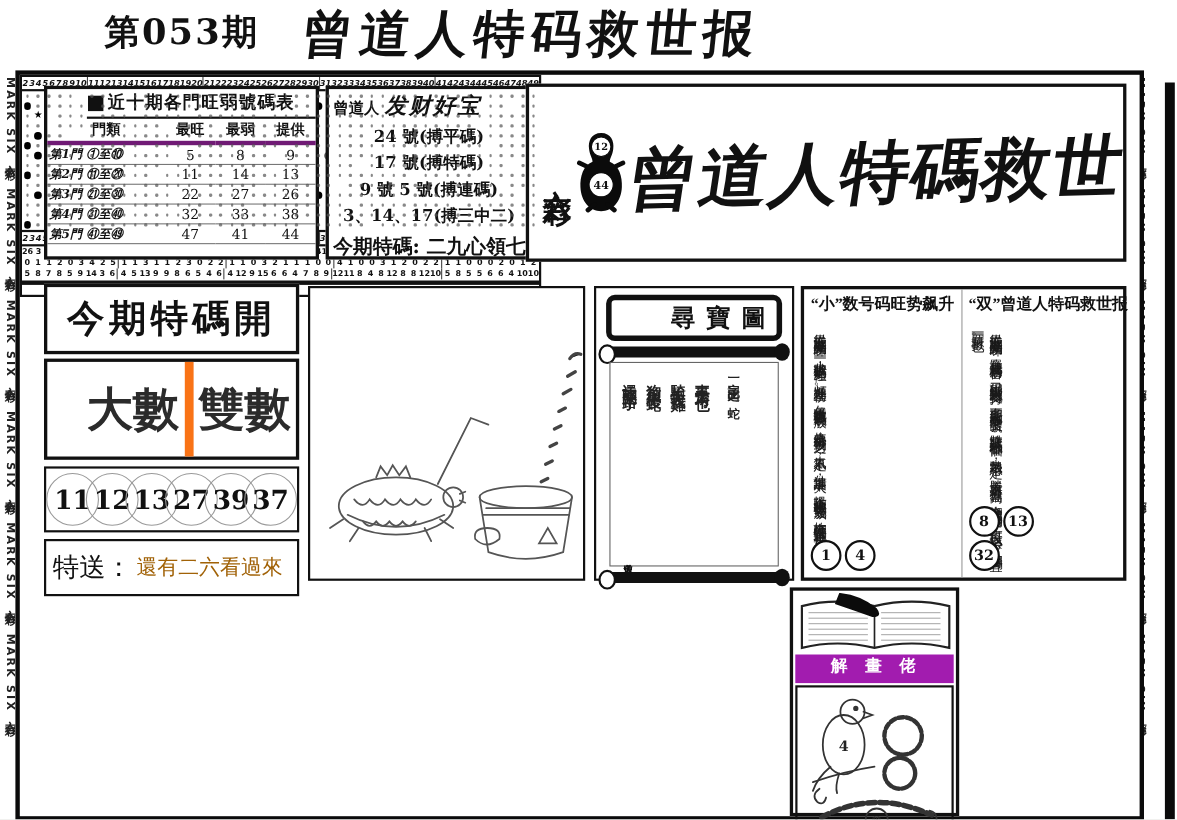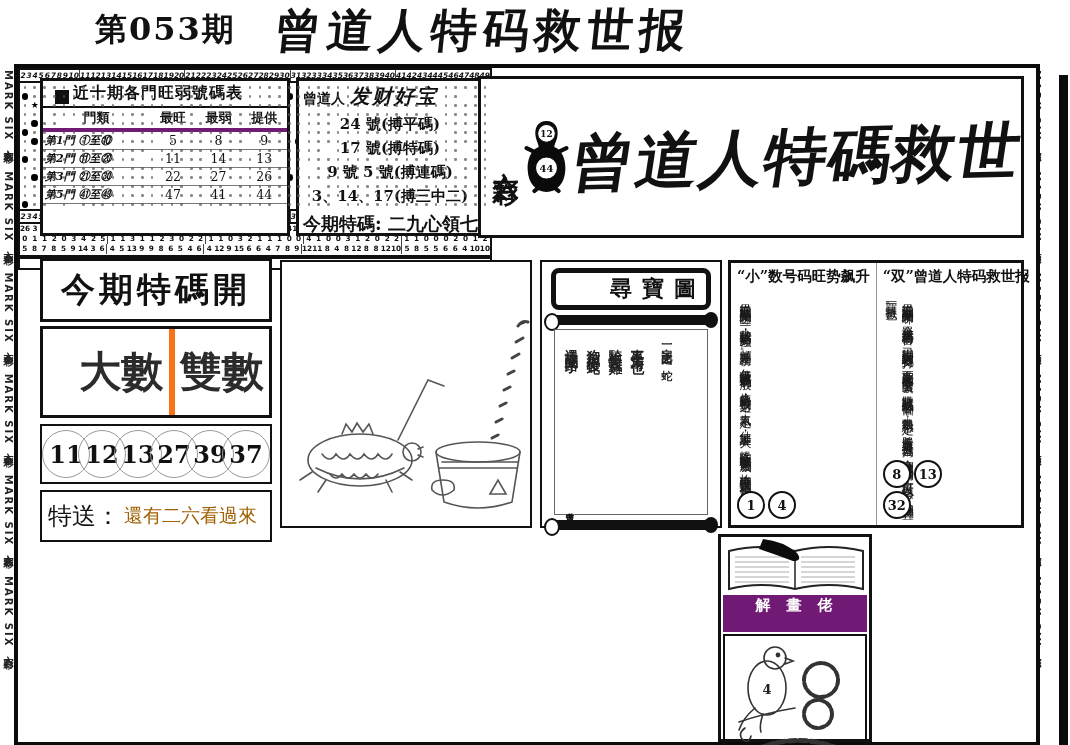--- a/index.html
+++ b/index.html
@@ -16,22 +16,22 @@
   
   .issue{position:absolute;left:95px;top:8px;font-size:32px;font-weight:bold;letter-spacing:2px;}
   .main-title{position:absolute;left:275px;top:0px;width:560px;font-size:46px;font-weight:bold;
         letter-spacing:6px;transform:skewX(-6deg);white-space:nowrap;}
   
   .frame{position:absolute;left:14px;top:64px;width:1018px;height:674px;
          border:4px solid #0b0b0b;background:#fff;}
   .box{position:absolute;border:2px solid #111;background:#fff;box-sizing:border-box;}
   
   .hot-table{left:22px;top:10px;width:250px;height:158px;border-width:3px;}
-  .hot-title{display:flex;align-items:flex-end;gap:4px;font-weight:bold;font-size:16px;
-      letter-spacing:1px;border-bottom:2px solid #111;padding:2px 12px;}
+  .hot-title{display:flex;align-items:center;gap:4px;font-weight:bold;font-size:16px;
+      letter-spacing:1px;border-bottom:2px solid #111;padding:2px 1px;margin-left:36px;}
   .hot-title .sq{width:14px;height:14px;background:#111;display:inline-block;}
   table.hot{width:100%;border-collapse:collapse;font-size:12px;}
   table.hot th{font-weight:bold;border-bottom:4px solid #701a75;padding:1px 2px;font-size:13px;}
   table.hot td{text-align:center;border-bottom:1px solid #777;padding:1px 2px;font-size:12.5px;}
   table.hot td.door{text-align:left;font-weight:bold;font-size:11px;white-space:nowrap;font-style:italic;}
   
   .tips{left:278px;top:10px;width:188px;height:158px;border-width:3px;padding:2px 4px;}
   .tips-head{font-size:14px;font-weight:bold;white-space:nowrap;}
   .tips-head .fancy{font-size:20px;font-style:italic;letter-spacing:2px;}
   .tips-line{font-size:15px;font-weight:bold;text-align:center;margin-top:5px;white-space:nowrap;}
@@ -41,21 +41,21 @@
   .lottery-vert{writing-mode:vertical-rl;text-orientation:upright;font-size:26px;font-weight:bold;
       margin:4px 0 4px 8px;letter-spacing:4px;}
   .calli{font-size:62px;font-weight:bold;white-space:nowrap;transform:skewX(-10deg) rotate(-1.5deg);
       letter-spacing:2px;margin-left:4px;}
   
   .fc-title{left:22px;top:190px;width:232px;height:64px;border-width:3px;display:flex;
       align-items:center;justify-content:center;font-size:34px;font-weight:bold;letter-spacing:4px;}
   .fc-big{left:22px;top:258px;width:232px;height:92px;border-width:3px;display:flex;}
   .fc-big div{flex:1;display:flex;align-items:center;justify-content:center;
       font-size:42px;font-weight:bold;color:#2b2b2b;}
-  .fc-big div:first-child{border-right:6px solid #f97316;margin-left:31px;}
+  .fc-big div:first-child{border-right:8px solid #f97316;margin-left:31px;}
   .fc-nums{left:22px;top:356px;width:232px;height:60px;display:flex;align-items:center;
       justify-content:center;padding:0 2px;}
   .fc-circle{width:46px;height:46px;border:1px solid #999;border-radius:50%;display:flex;
       align-items:center;justify-content:center;font-size:24px;font-weight:bold;margin-left:-12px;
       background:transparent;flex:none;}
   .fc-circle:first-child{margin-left:0;}
   .fc-bonus{left:22px;top:422px;width:232px;height:52px;display:flex;align-items:center;
       padding:0 6px;white-space:nowrap;}
   .fc-bonus .lab{font-size:24px;font-weight:400;}
   .fc-bonus .txt{font-size:19px;margin-left:4px;color:#a16207;}
@@ -72,21 +72,21 @@
   .t-paper{border:1px solid #666;margin:4px 8px 0;height:168px;position:relative;padding:8px 6px;}
   .t-text{writing-mode:vertical-rl;text-orientation:upright;height:150px;font-size:13.5px;
       line-height:22px;letter-spacing:3px;font-weight:bold;color:#222;}
   .t-intro{font-size:11px;letter-spacing:2px;margin-left:6px;}
   .t-sign{position:absolute;left:8px;bottom:8px;writing-mode:vertical-rl;text-orientation:upright;
       font-size:9px;font-weight:bold;}
   
   .analysis{left:710px;top:192px;width:296px;height:268px;border-width:3px;display:flex;}
   .an-half{flex:1;position:relative;padding:4px 6px;}
   .an-half.first{border-right:1px solid #999;}
-  .an-head{font-size:14.5px;font-weight:bold;white-space:nowrap;text-align:right;}
+  .an-head{font-size:14.5px;font-weight:bold;white-space:nowrap;text-align:right;font-family:Liberation Serif, serif;}
   .an-body{writing-mode:vertical-rl;text-orientation:upright;height:205px;margin-top:8px;
       font-size:12px;line-height:16.5px;letter-spacing:1px;color:#1a1a1a;}
   .an-picks{position:absolute;bottom:6px;left:6px;display:flex;flex-wrap:wrap;width:70px;gap:3px;}
   .pick{width:24px;height:24px;border:2px solid #111;border-radius:50%;display:flex;
       align-items:center;justify-content:center;font-size:13px;font-weight:bold;background:#fff;}
   
   .chart{left:228px;top:470px;width:470px;height:198px;border:2px solid #111;
       font-family:"DejaVu Sans", sans-serif;}
   .c-row{display:grid;grid-template-columns:repeat(48,1fr);}
   .c-head span{font-size:7.5px;font-weight:bold;font-style:italic;text-align:center;line-height:11px;}
@@ -94,22 +94,22 @@
   .c-foot{border-top:2px solid #111;}
   .c-cell{height:9px;display:flex;align-items:center;justify-content:center;}
   .c-cell.divid, .c-head span.divid, .c-stat span.divid{border-right:1px solid #444;}
   .dot-s{width:2.5px;height:2.5px;border-radius:50%;background:#555;opacity:.7;}
   .dot-b{width:6.5px;height:6.5px;border-radius:50%;background:#000;}
   .star{font-size:9px;line-height:9px;color:#000;}
   .c-stat span{font-size:7.3px;font-weight:bold;text-align:center;line-height:10px;}
   .c-bottom{height:4px;background:#111;margin-top:1px;}
   
   .explainer{left:700px;top:466px;width:154px;height:208px;border-width:3px;padding:2px;}
-  .ex-banner{background:#701a75;color:#fff;text-align:center;font-size:15px;font-weight:bold;
-      letter-spacing:16px;padding:1px 0 17px 14px;}
+  .ex-banner{background:#a21caf;color:#fff;text-align:center;font-size:15px;font-weight:bold;
+      letter-spacing:16px;padding:1px 0 6px 14px;}
   .ex-art{border:2px solid #111;margin-top:2px;height:138px;}
   svg{display:block;}
 </style>
 </head>
 <body>
 
 <div class="page">
 
   <div class="edge edge-left">
       <div class="edge-inner">MARK SIX六合彩  ※  MARK SIX六合彩  ※  MARK SIX六合彩  ※  MARK SIX六合彩  ※  MARK SIX六合彩  ※  MARK SIX六合彩</div>
@@ -149,20 +149,26 @@
               <td class="door">第2門 ⑪至⑳</td>
               <td>11</td>
               <td>14</td>
               <td>13</td>
             </tr>
             <tr>
               <td class="door">第3門 ㉑至㉚</td>
               <td>22</td>
               <td>27</td>
               <td>26</td>
+            </tr>
+            <tr>
+              <td class="door">第4門 ㉛至㊵</td>
+              <td>32</td>
+              <td>33</td>
+              <td>38</td>
             </tr>
             <tr>
               <td class="door">第5門 ㊶至㊾</td>
               <td>47</td>
               <td>41</td>
               <td>44</td>
             </tr>
           </tbody>
       </table>
     </div>

